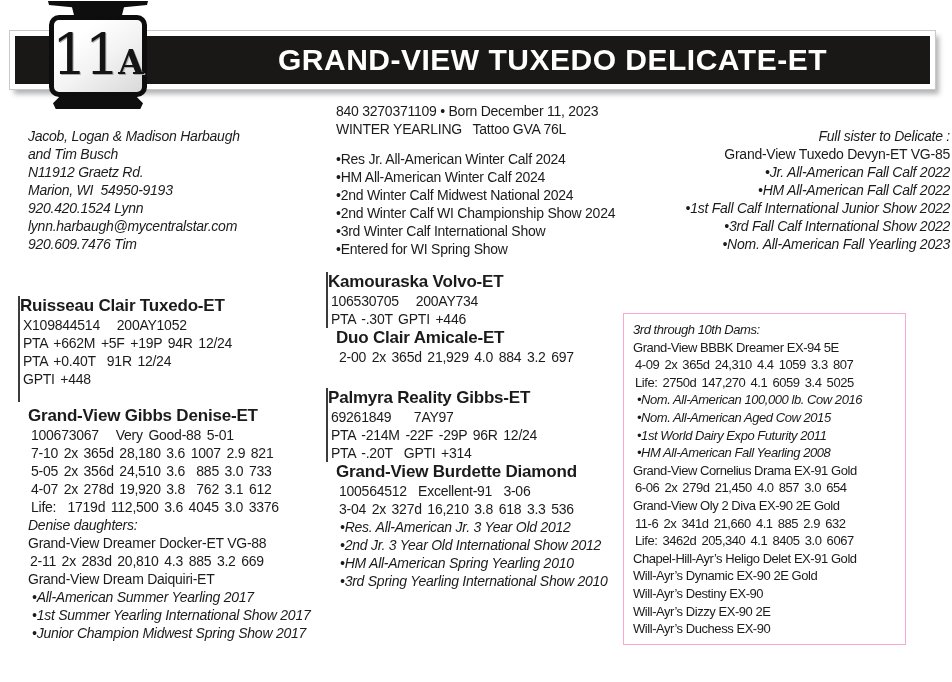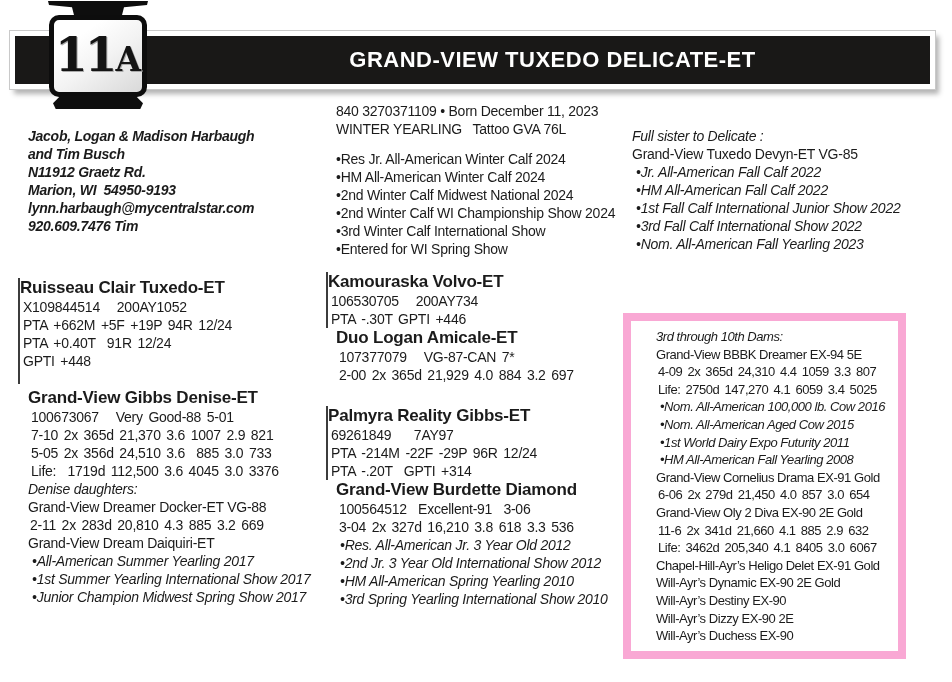--- a/index.html
+++ b/index.html
@@ -4,63 +4,63 @@
 <style>
   html,body{margin:0;padding:0;background:#fff;}
   .page{position:relative;width:952px;height:682px;background:#fff;overflow:hidden;
         font-family:"Liberation Sans",sans-serif;color:#1b1b1b;}
 
   
   .banner{position:absolute;left:10px;top:31px;width:925px;height:58px;box-sizing:border-box;
           background:#191817;border:5px solid #fff;
           box-shadow:0 0 0 1px #c9c9c9, 4px 5px 5px rgba(0,0,0,.30);}
   .banner-title{height:48px;line-height:48px;text-align:center;padding-left:160px;
-          color:#fff;font-size:22px;font-weight:bold;letter-spacing:.5px;white-space:nowrap;}
+          color:#fff;font-size:30px;font-weight:bold;letter-spacing:.5px;white-space:nowrap;}
 
   
   .lot-tag{position:absolute;left:44px;top:1px;width:108px;height:108px;z-index:5;}
   .tag-top{position:absolute;top:0;left:4px;width:100px;height:22px;background:#0e0e0e;
            clip-path:polygon(0 0,100% 0,99% 18%,76% 28%,72% 100%,28% 100%,24% 28%,1% 18%);}
   .tag-body{position:absolute;top:14px;left:5px;width:98px;height:82px;box-sizing:border-box;
             background:linear-gradient(145deg,#ffffff 25%,#f3f3f3 55%,#d9d9d9 100%);
             border:5px solid #0d0d0d;border-radius:10px;
             display:flex;align-items:baseline;justify-content:center;}
-  .tag-num{font-family:"DejaVu Serif",serif;font-weight:bold;font-size:47px;line-height:70px;
+  .tag-num{font-family:"DejaVu Serif",serif;font-weight:normal;font-size:56px;line-height:70px;
            letter-spacing:-3px;color:#141414;text-shadow:1px 1px 0 #aaa;}
   .tag-letter{font-family:"DejaVu Serif",serif;font-weight:bold;font-size:33px;color:#141414;
            margin-left:1px;text-shadow:1px 1px 0 #aaa;}
   .tag-bottom{position:absolute;bottom:0;left:9px;width:90px;height:13px;background:#0e0e0e;
            clip-path:polygon(8% 0,92% 0,100% 55%,97% 100%,3% 100%,0 55%);}
 
   
   .col{position:absolute;font-size:14px;line-height:18px;letter-spacing:-.25px;}
   .col-left{left:28px;top:127px;width:302px;}
   .col-mid{left:336px;top:102px;width:302px;}
-  .col-right{left:632px;top:127px;width:318px;}
+  .col-right{left:632px;top:127px;width:318px;text-align:right;}
   .line{white-space:pre;}
-  .owner .line{font-style:italic;font-weight:bold;}
+  .owner .line{font-style:italic;}
   .ped-name{font-weight:bold;font-size:17px;line-height:20px;letter-spacing:-.2px;white-space:nowrap;}
   .ped-lines .line{padding-left:3px;word-spacing:2px;}
   .ped-group{border-left:2px solid #3c3c3c;margin-left:-10px;}
   .pad-btm{padding-bottom:14px;}
   .mt-awards{margin-top:12px;}
   .mt-sire{margin-top:43px;}
   .mt-dam{margin-top:4px;}
   .mt-daughters{}
   .mt-group{margin-top:14px;}
   .mt-group2{margin-top:22px;}
   .awards .line{white-space:nowrap;}
   .bullets .line{font-style:italic;padding-left:4px;white-space:nowrap;}
   .s-bullet{font-style:italic;padding-left:4px;}
   .s-record{word-spacing:2px;padding-left:2px;}
   .italic{font-style:italic;}
 
   
   .dams-box{position:absolute;left:623px;top:313px;width:283px;box-sizing:border-box;
-            border:8px solid #f9a8d4;padding:7px 9px 6px 25px;background:#fff;
+            border:1px solid #f9a8d4;padding:7px 9px 6px 9px;background:#fff;
             font-size:13px;line-height:17.6px;letter-spacing:-.45px;}
   .dams-box .line{white-space:nowrap;}
   .dams-box .s-record{word-spacing:2px;}
 </style>
 </head>
 <body>
 
 <div class="page">
 
   <div class="banner">
@@ -76,42 +76,44 @@
     <div class="tag-bottom"></div>
   </div>
 
   <div class="col col-left">
     <div class="owner">
 
     <div class="line">Jacob, Logan &amp; Madison Harbaugh</div>
         <div class="line">and Tim Busch</div>
         <div class="line">N11912 Graetz Rd.</div>
         <div class="line">Marion, WI  54950-9193</div>
+        <div class="line">920.420.1524 Lynn</div>
         <div class="line">lynn.harbaugh@mycentralstar.com</div>
         <div class="line">920.609.7476 Tim</div>
       </div>
 
     <div class="ped-group pad-btm mt-sire">
       <div class="ped-name">Ruisseau Clair Tuxedo-ET</div>
       <div class="ped-lines">
 
       <div class="line">X109844514   200AY1052</div>
           <div class="line">PTA +662M +5F +19P 94R 12/24</div>
           <div class="line">PTA +0.40T  91R 12/24</div>
           <div class="line">GPTI +448</div>
         </div>
     </div>
 
     <div class="mt-dam">
       <div class="ped-name">Grand-View Gibbs Denise-ET</div>
       <div class="ped-lines">
 
       <div class="line">100673067   Very Good-88 5-01</div>
-          <div class="line">7-10 2x 365d 21,370 3.6 1007 2.9 821</div>
+          <div class="line">7-10 2x 365d 28,180 3.6 1007 2.9 821</div>
           <div class="line">5-05 2x 356d 24,510 3.6  885 3.0 733</div>
+          <div class="line">4-07 2x 278d 19,920 3.8  762 3.1 612</div>
           <div class="line">Life:  1719d 112,500 3.6 4045 3.0 3376</div>
         </div>
     </div>
 
     <div class="mt-daughters">
       <div class="line italic">Denise daughters:</div>
       <div>
 
       <div class="line s-plain">Grand-View Dreamer Docker-ET VG-88</div>
           <div class="line s-record">2-11 2x 283d 20,810 4.3 885 3.2 669</div>
@@ -142,24 +144,23 @@
     <div class="ped-group mt-group">
       <div class="ped-name">Kamouraska Volvo-ET</div>
       <div class="ped-lines">
 
       <div class="line">106530705   200AY734</div>
           <div class="line">PTA -.30T GPTI +446</div>
         </div>
     </div>
 
     <div>
-      <div class="ped-name">Duo Logan Amicale-ET</div>
-      <div class="ped-lines">
-
-      <div class="line">107377079   VG-87-CAN 7*</div>
+      <div class="ped-name">Duo Clair Amicale-ET</div>
+      <div class="ped-lines">
+
           <div class="line">2-00 2x 365d 21,929 4.0 884 3.2 697</div>
         </div>
     </div>
 
     <div class="ped-group mt-group2">
       <div class="ped-name">Palmyra Reality Gibbs-ET</div>
       <div class="ped-lines">
 
       <div class="line">69261849    7AY97</div>
           <div class="line">PTA -214M -22F -29P 96R 12/24</div>

